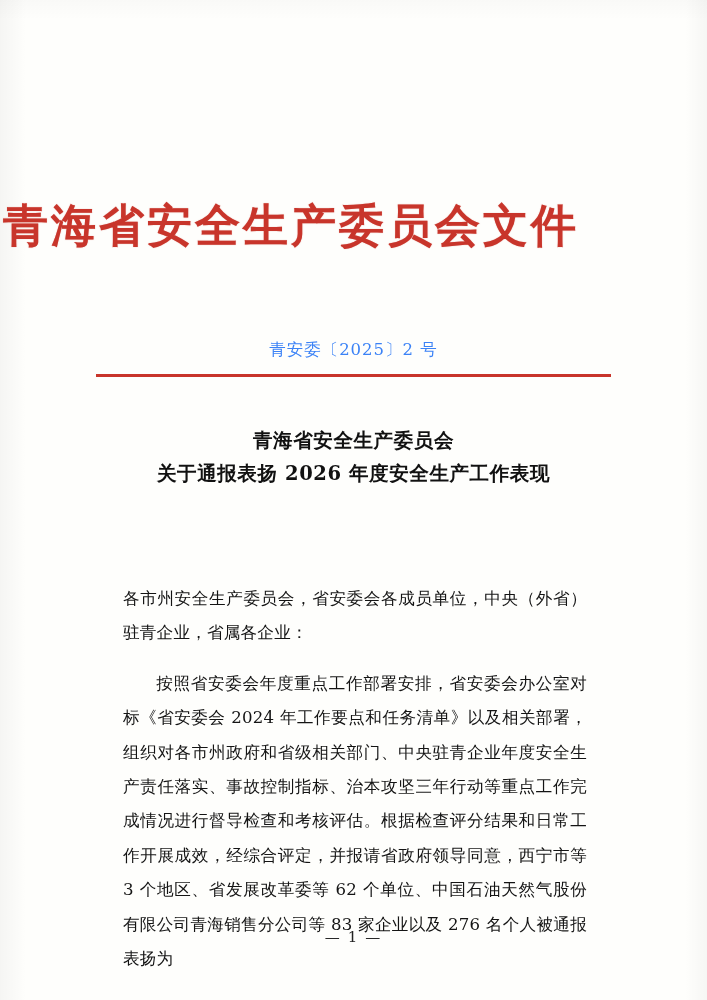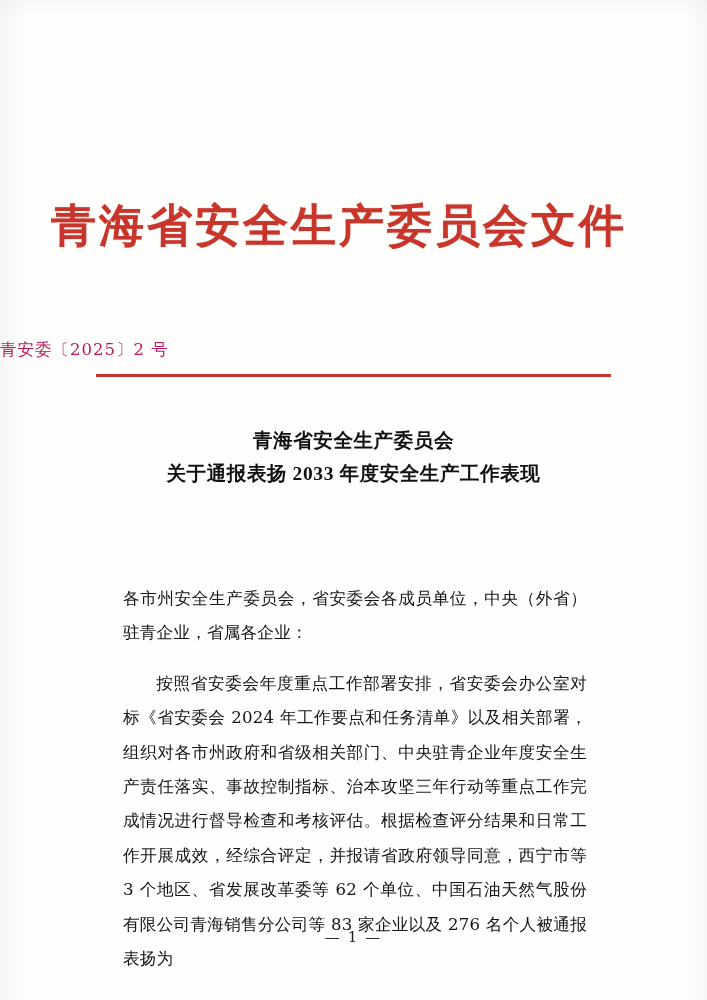--- a/index.html
+++ b/index.html
@@ -37,30 +37,29 @@
     left: 0;
     width: 582px;
     text-align: center;
     color: #c8352b;
     font-family: "DejaVu Serif", "Liberation Serif", serif;
     font-weight: bold;
     font-size: 45px;
     letter-spacing: 3px;
     white-space: nowrap;
     text-shadow: 0 0 1px rgba(200,53,43,0.5);
-    padding-left: 48px;
   }
   .doc-number {
     position: absolute;
     top: 339px;
     left: 0;
     width: 707px;
-    text-align: left;
+    text-align: center;
     font-size: 16.5px;
-    color: #be185d;
+    color: #3b82f6;
     letter-spacing: 1px;
   }
   .red-rule {
     position: absolute;
     top: 374px;
     left: 96px;
     width: 515px;
     height: 2.6px;
     background: #c8352b;
   }
@@ -68,21 +67,20 @@
     position: absolute;
     top: 424px;
     left: 0;
     width: 707px;
     text-align: center;
     font-size: 19.5px;
     font-weight: bold;
     line-height: 33px;
     color: #111;
     letter-spacing: 0.6px;
-    font-family: Liberation Serif, serif;
   }
   .heading div { white-space: nowrap; }
   .body-text {
     position: absolute;
     top: 566px;
     left: 107px;
     width: 496px;
     font-size: 16.6px;
     line-height: 34.4px;
     color: #141414;
@@ -111,21 +109,21 @@
   <div class="paper-tint"></div>
 
   <div class="doc-title">青海省安全生产委员会文件</div>
 
   <div class="doc-number">青安委〔2025〕2 号</div>
 
   <div class="red-rule"></div>
 
   <div class="heading">
     <div>青海省安全生产委员会</div>
-    <div>关于通报表扬 2033 年度安全生产工作表现</div>
+    <div>关于通报表扬 2026 年度安全生产工作表现</div>
   </div>
 
   <div class="body-text">
     <p>各市州安全生产委员会，省安委会各成员单位，中央（外省）驻青企业，省属各企业：</p>
     <p class="indent">按照省安委会年度重点工作部署安排，省安委会办公室对标《省安委会 2024 年工作要点和任务清单》以及相关部署，组织对各市州政府和省级相关部门、中央驻青企业年度安全生产责任落实、事故控制指标、治本攻坚三年行动等重点工作完成情况进行督导检查和考核评估。根据检查评分结果和日常工作开展成效，经综合评定，并报请省政府领导同意，西宁市等 3 个地区、省发展改革委等 62 个单位、中国石油天然气股份有限公司青海销售分公司等 83 家企业以及 276 名个人被通报表扬为</p>
   </div>
 
   <div class="page-number">
     <span>—</span><span class="num">1</span><span>—</span>
   </div>

